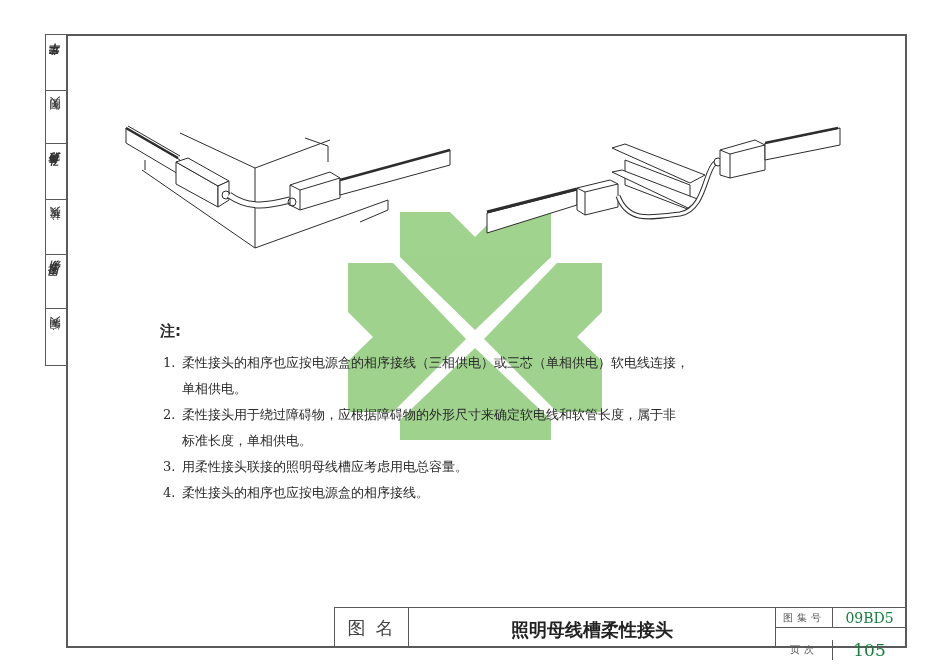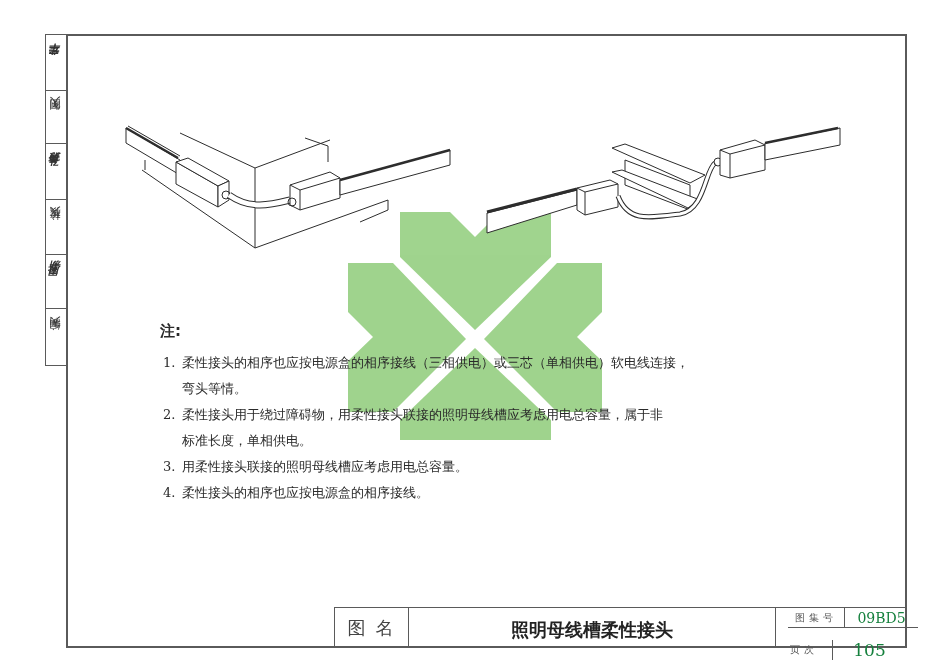--- a/index.html
+++ b/index.html
@@ -21,21 +21,21 @@
   .note { position: relative; padding-left: 22px; }
   .note .num { position: absolute; left: 3px; top: 0; }
   .title-block { position: absolute; left: 334px; top: 607px; width: 573px; height: 41px;
                  border-top: 1.5px solid #5a5a5a; border-left: 1.5px solid #5a5a5a; box-sizing: border-box; }
   .tb-cell { position: absolute; box-sizing: border-box; display: flex; align-items: center; justify-content: center; }
   .tb-label { left: 0; top: 0; width: 74px; height: 40px; border-right: 1.5px solid #5a5a5a; font-size: 18px; letter-spacing: 10px; padding-left: 8px; color: #444; }
   .tb-title { left: 74px; top: 0; width: 367px; height: 40px; border-right: 1.5px solid #5a5a5a;
               font-family: "DejaVu Sans", "Liberation Sans", sans-serif; font-size: 18px; font-weight: bold; color: #222; padding-top: 4px; }
   .tb-k { left: 441px; width: 57px; height: 20px; border-right: 1.5px solid #5a5a5a; font-size: 10px; letter-spacing: 4px; color: #555; }
   .tb-v { left: 498px; width: 73px; height: 20px; font-size: 14px; color: #15803d; }
-  .row1 { top: 0; border-bottom: 1px solid #5a5a5a; margin-left: 12px; }
+  .row1 { top: 0; border-bottom: 1px solid #5a5a5a; }
   .row2 { top: 32px; }
   .tb-v.row2 { font-size: 17px; text-align: center; }
 </style>
 </head>
 <body>
 
 <div class="frame"></div>
 
 <div class="side-strip">
   <div class="side-cell sig" style="top:0;height:56px;">
@@ -130,25 +130,25 @@
     <polygon points="765,143 840,128 840,145 765,160" fill="#fff"></polygon>
     <line x1="765" y1="143" x2="838" y2="128" stroke-width="2.5"></line>
   </g>
 </svg>
 
 <div class="notes">
   <div class="head">注:</div>
   <div class="note">
     <span class="num">1.</span>
     <div>柔性接头的相序也应按电源盒的相序接线（三相供电）或三芯（单相供电）软电线连接，</div>
-    <div>弯头等情。</div>
+    <div>单相供电。</div>
   </div>
   <div class="note">
     <span class="num">2.</span>
-    <div>柔性接头用于绕过障碍物，用柔性接头联接的照明母线槽应考虑用电总容量，属于非</div>
+    <div>柔性接头用于绕过障碍物，应根据障碍物的外形尺寸来确定软电线和软管长度，属于非</div>
     <div>标准长度，单相供电。</div>
   </div>
   <div class="note">
     <span class="num">3.</span>
     <div>用柔性接头联接的照明母线槽应考虑用电总容量。</div>
   </div>
   <div class="note">
     <span class="num">4.</span>
     <div>柔性接头的相序也应按电源盒的相序接线。</div>
   </div>

